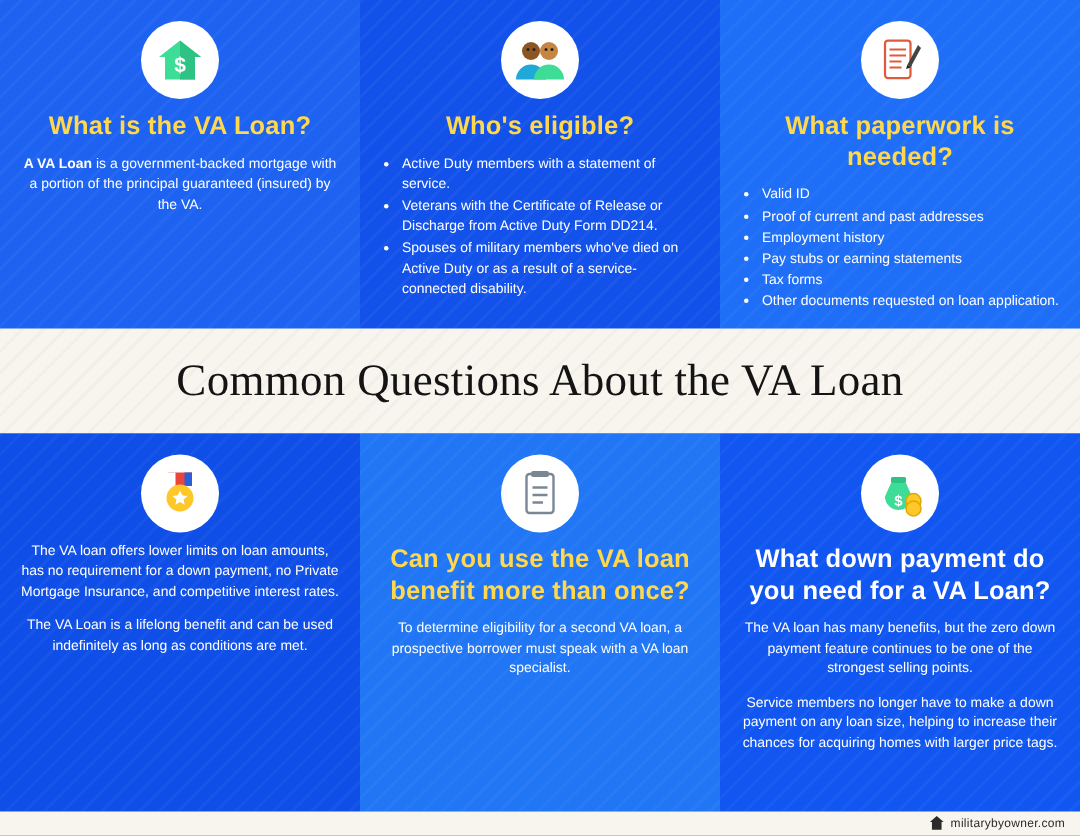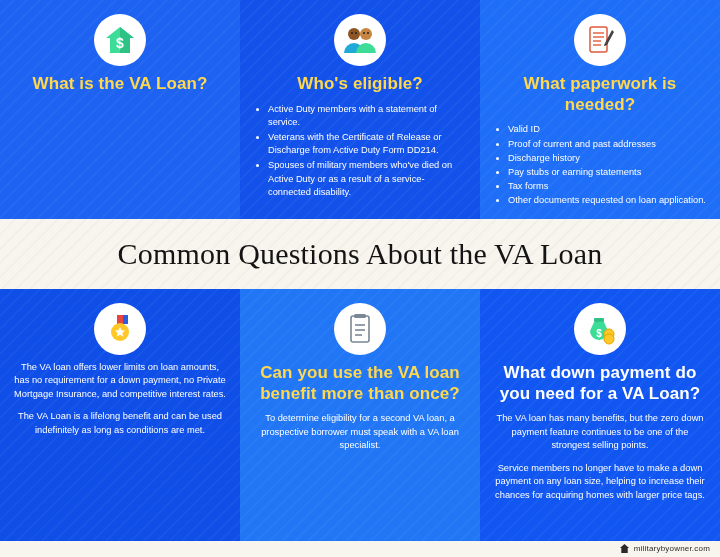--- a/index.html
+++ b/index.html
@@ -166,20 +166,21 @@
     <div class="panel w-third bg-blue">
       <div class="icon-circle">
         <svg width="34" height="34" viewBox="0 0 34 34" aria-hidden="true">
           <path d="M17 4 L31 15 L27 15 L27 30 L7 30 L7 15 L3 15 Z" fill="#3ddc97"></path>
           <path d="M17 4 L31 15 L27 15 L27 30 L17 30 Z" fill="#2fc285"></path>
           <text x="17" y="25" font-size="14" font-family="Liberation Sans, sans-serif" font-weight="bold" fill="#ffffff" text-anchor="middle">$</text>
         </svg>
       </div>
       <div class="panel-title">What is the VA Loan?</div>
       <div class="panel-body">
+        <p><b>A VA Loan</b> <span>is a government-backed mortgage with a portion of the principal guaranteed (insured) by the VA.</span></p>
       </div>
     </div>
 
     <div class="panel w-third bg-blue2">
       <div class="icon-circle">
         <svg width="36" height="34" viewBox="0 0 36 34" aria-hidden="true">
           <circle cx="12" cy="11" r="6" fill="#8d5524"></circle>
           <path d="M2 30 a10 10 0 0 1 20 0 z" fill="#1fa8d8"></path>
           <circle cx="24" cy="11" r="6" fill="#c68642"></circle>
           <path d="M14 30 a10 10 0 0 1 20 0 z" fill="#3ddc97"></path>
@@ -206,21 +207,21 @@
           <line x1="10" y1="18" x2="18" y2="18" stroke="#e05b3a" stroke-width="1.4"></line>
           <line x1="10" y1="22" x2="18" y2="22" stroke="#e05b3a" stroke-width="1.4"></line>
           <path d="M22 20 L29 7 L31 9 L24 22 Z" fill="#444"></path>
           <path d="M22 20 L24 22 L21 23 Z" fill="#222"></path>
         </svg>
       </div>
       <div class="panel-title">What paperwork is needed?</div>
       <ul class="bullets tight indent-left">
         <li>Valid ID</li>
         <li>Proof of current and past addresses</li>
-        <li>Discharge history</li>
+        <li>Employment history</li>
         <li>Pay stubs or earning statements</li>
         <li>Tax forms</li>
         <li>Other documents requested on loan application.</li>
       </ul>
     </div>
   </div>
 
   <div class="banner">
     <div class="banner-text">Common Questions About the VA Loan</div>
   </div>

